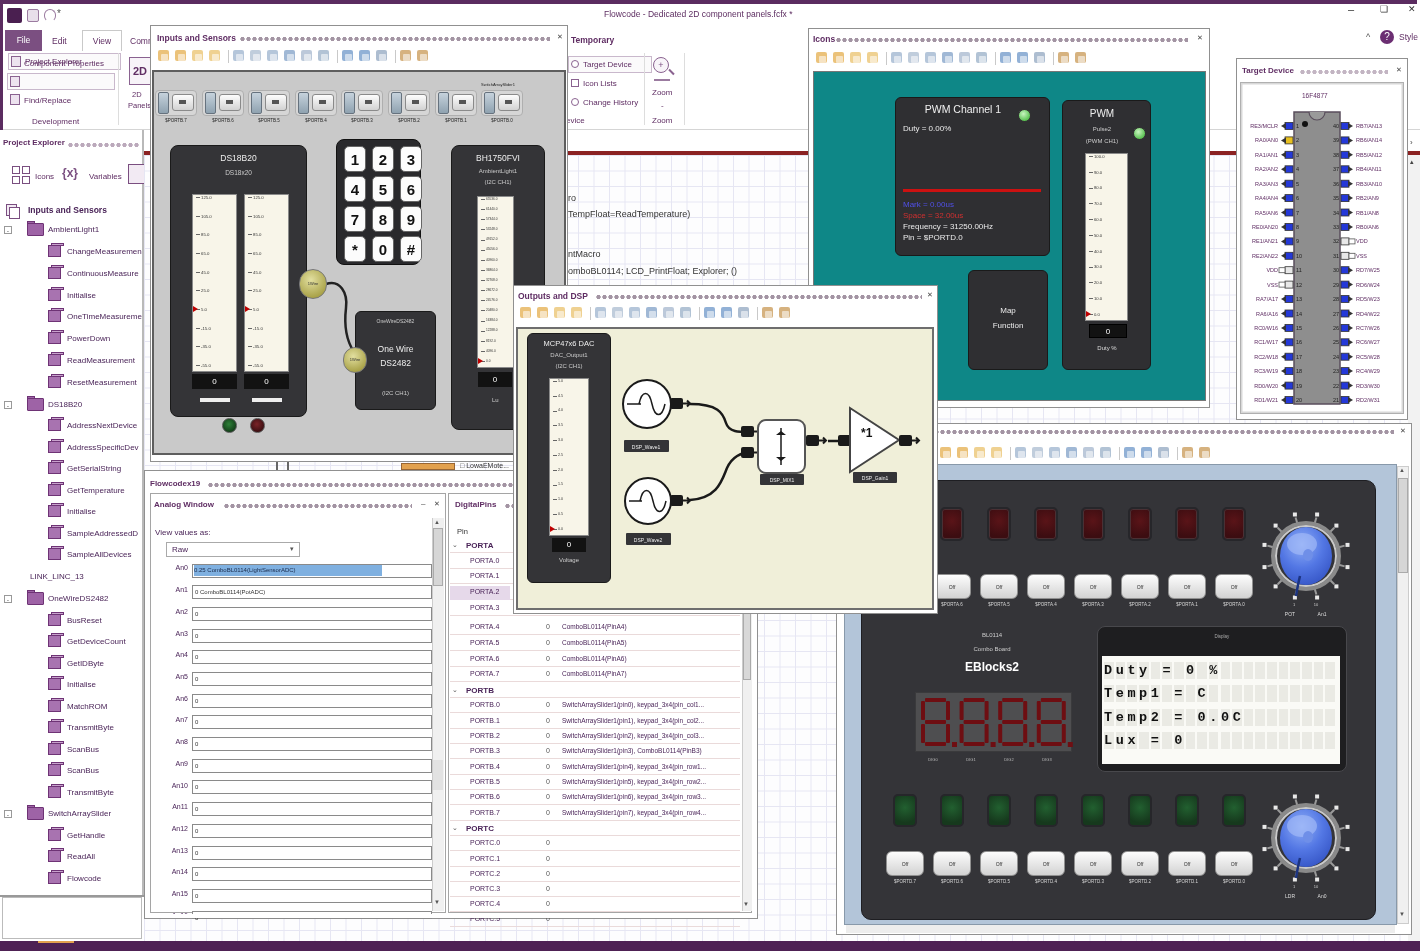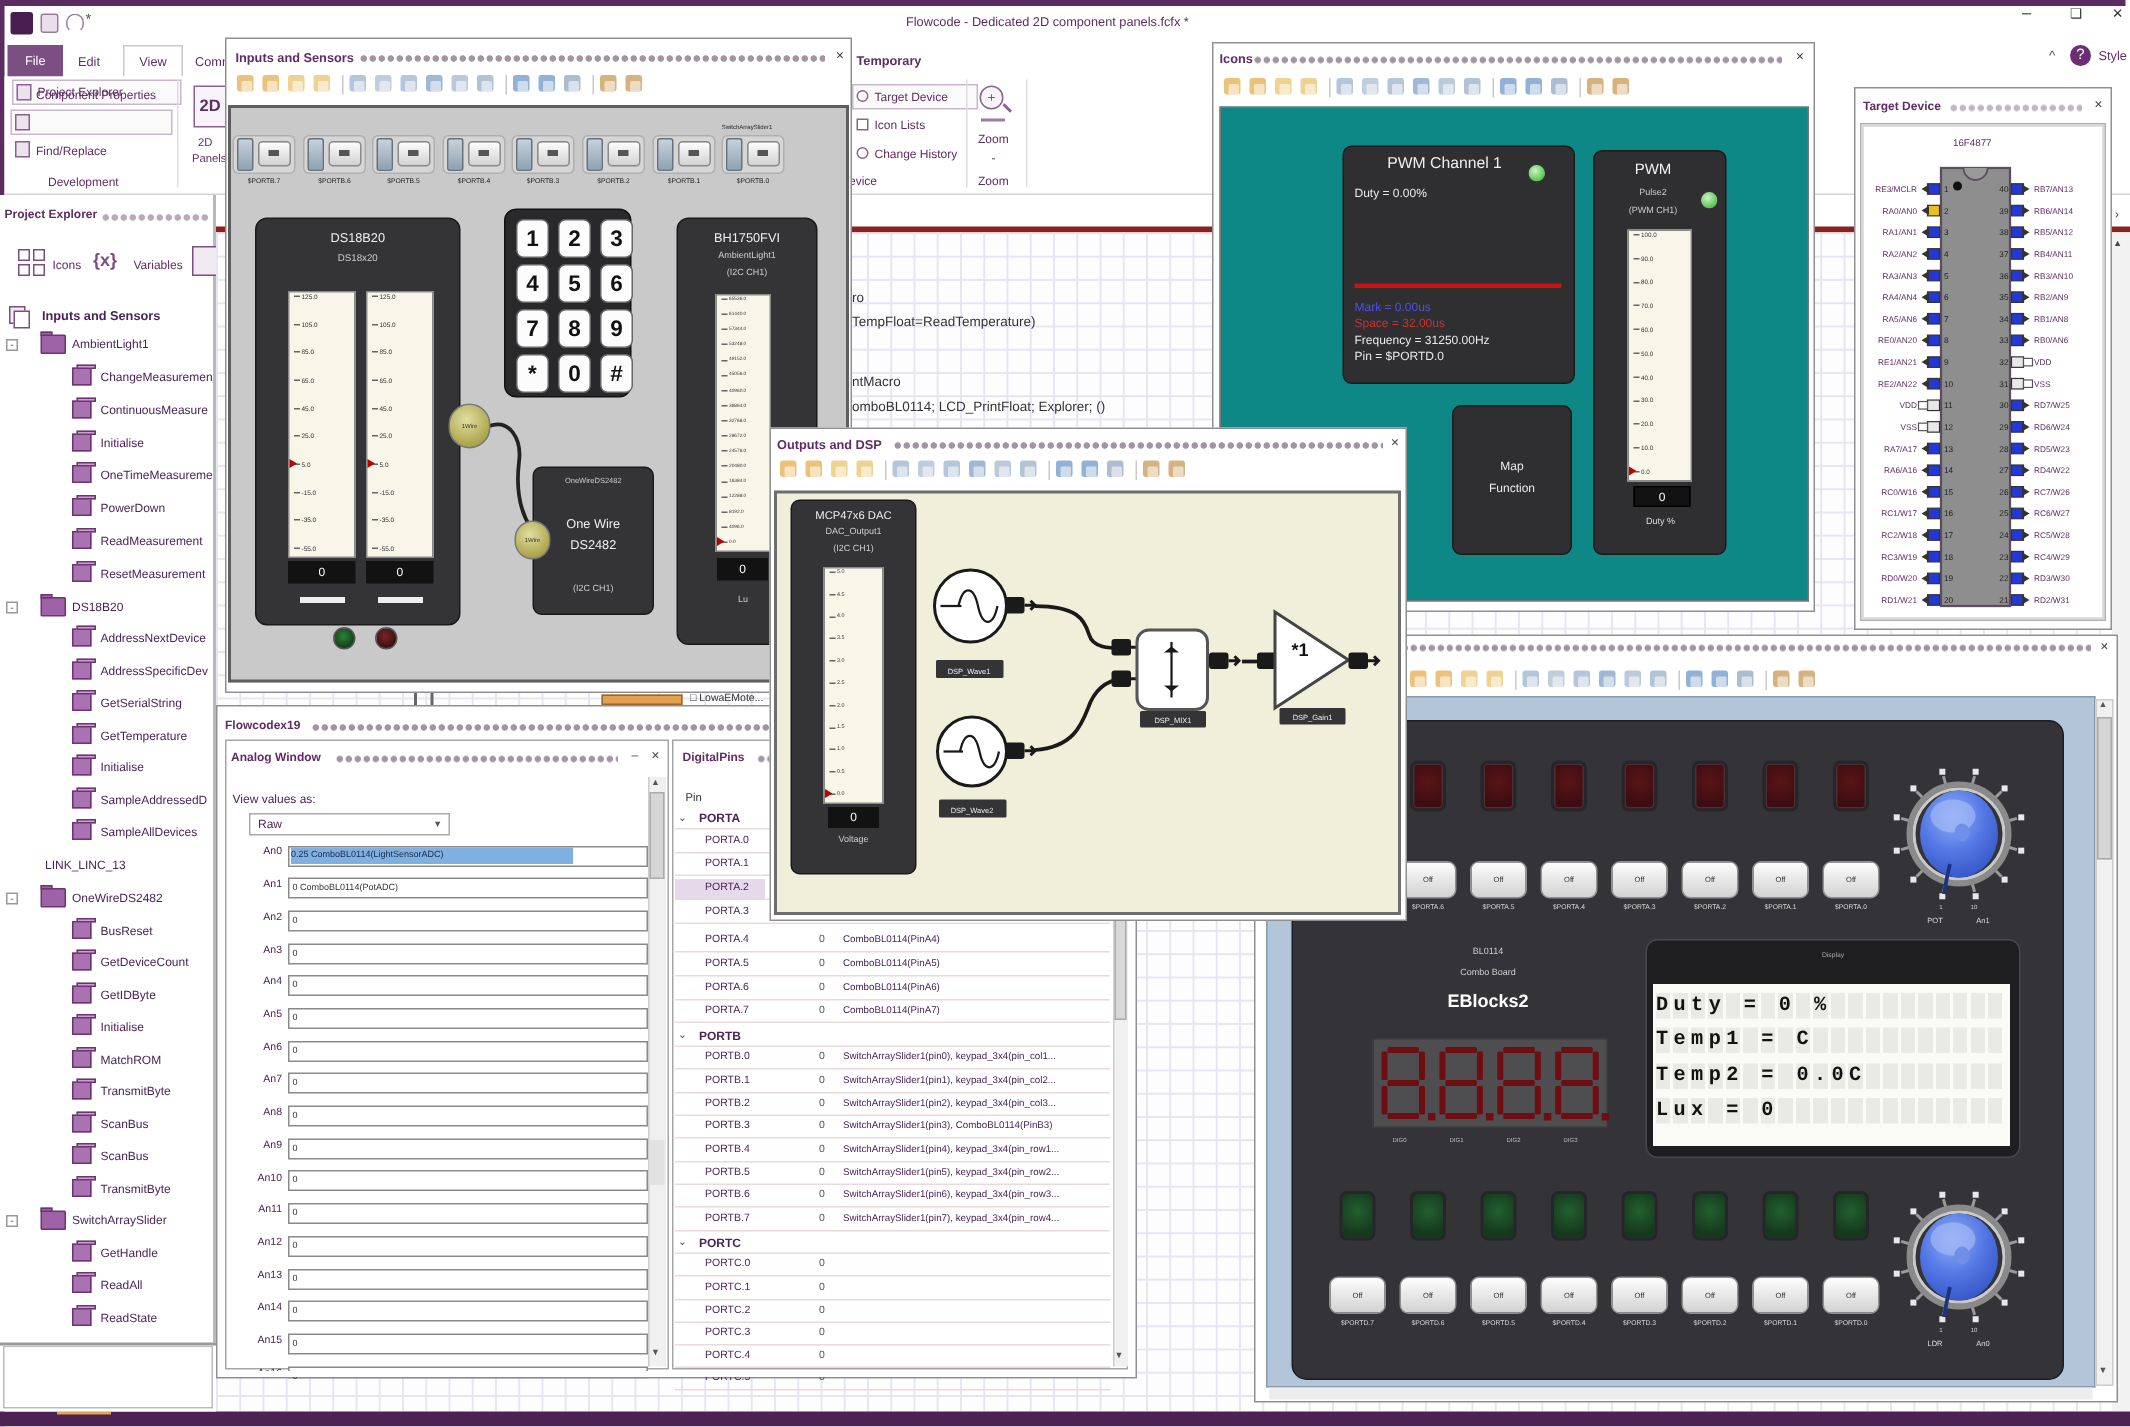--- a/index.html
+++ b/index.html
@@ -172,21 +172,21 @@
 <div style="left:27px;top:805px;width:8px;height:3px;background:#9E63A6;border:1px solid #6E3375;"></div>
 <div style="left:48px;top:809px;font-size:8px;color:#4A2458;white-space:nowrap;">SwitchArraySlider</div>
 <div style="left:48px;top:829px;width:13px;height:12px;background:#A873B0;border:1.3px solid #6E3375;"></div>
 <div style="left:51px;top:827px;width:13px;height:3px;background:#C9A3CE;border:1px solid #6E3375;"></div>
 <div style="left:67px;top:831px;font-size:8px;color:#4A2458;white-space:nowrap;">GetHandle</div>
 <div style="left:48px;top:850px;width:13px;height:12px;background:#A873B0;border:1.3px solid #6E3375;"></div>
 <div style="left:51px;top:848px;width:13px;height:3px;background:#C9A3CE;border:1px solid #6E3375;"></div>
 <div style="left:67px;top:852px;font-size:8px;color:#4A2458;white-space:nowrap;">ReadAll</div>
 <div style="left:48px;top:872px;width:13px;height:12px;background:#A873B0;border:1.3px solid #6E3375;"></div>
 <div style="left:51px;top:870px;width:13px;height:3px;background:#C9A3CE;border:1px solid #6E3375;"></div>
-<div style="left:67px;top:874px;font-size:8px;color:#4A2458;white-space:nowrap;">ReadState</div>
+<div style="left:67px;top:874px;font-size:8px;color:#4A2458;white-space:nowrap;">Flowcode</div>
 <div style="left:0px;top:895px;width:144px;height:2px;background:#999;"></div>
 <div style="left:144px;top:470px;width:614px;height:449px;background:#fff;border:1px solid #909090;"></div>
 <div style="left:150px;top:479px;font-size:8px;color:#5F2D63;font-weight:bold;">Flowcodex19</div>
 <div style="left:208px;top:482px;width:540px;height:6px;background-image:radial-gradient(circle at 2.5px 3px,#A394A3 1.9px,transparent 2.4px);background-size:6px 6px;"></div>
 <div style="left:150px;top:493px;width:296px;height:420px;background:#fff;border:1px solid #A5A5A5;"></div>
 <div style="left:154px;top:500px;font-size:8px;color:#5F2D63;font-weight:bold;">Analog Window</div>
 <div style="left:224px;top:503px;width:188px;height:6px;background-image:radial-gradient(circle at 2.5px 3px,#A394A3 1.9px,transparent 2.4px);background-size:6px 6px;"></div>
 <div style="left:421px;top:499px;font-size:8px;color:#444;">–</div>
 <div style="left:434px;top:500px;font-size:7px;color:#444;">✕</div>
 <div style="left:155px;top:528px;font-size:8px;color:#4A2458;">View values as:</div>

